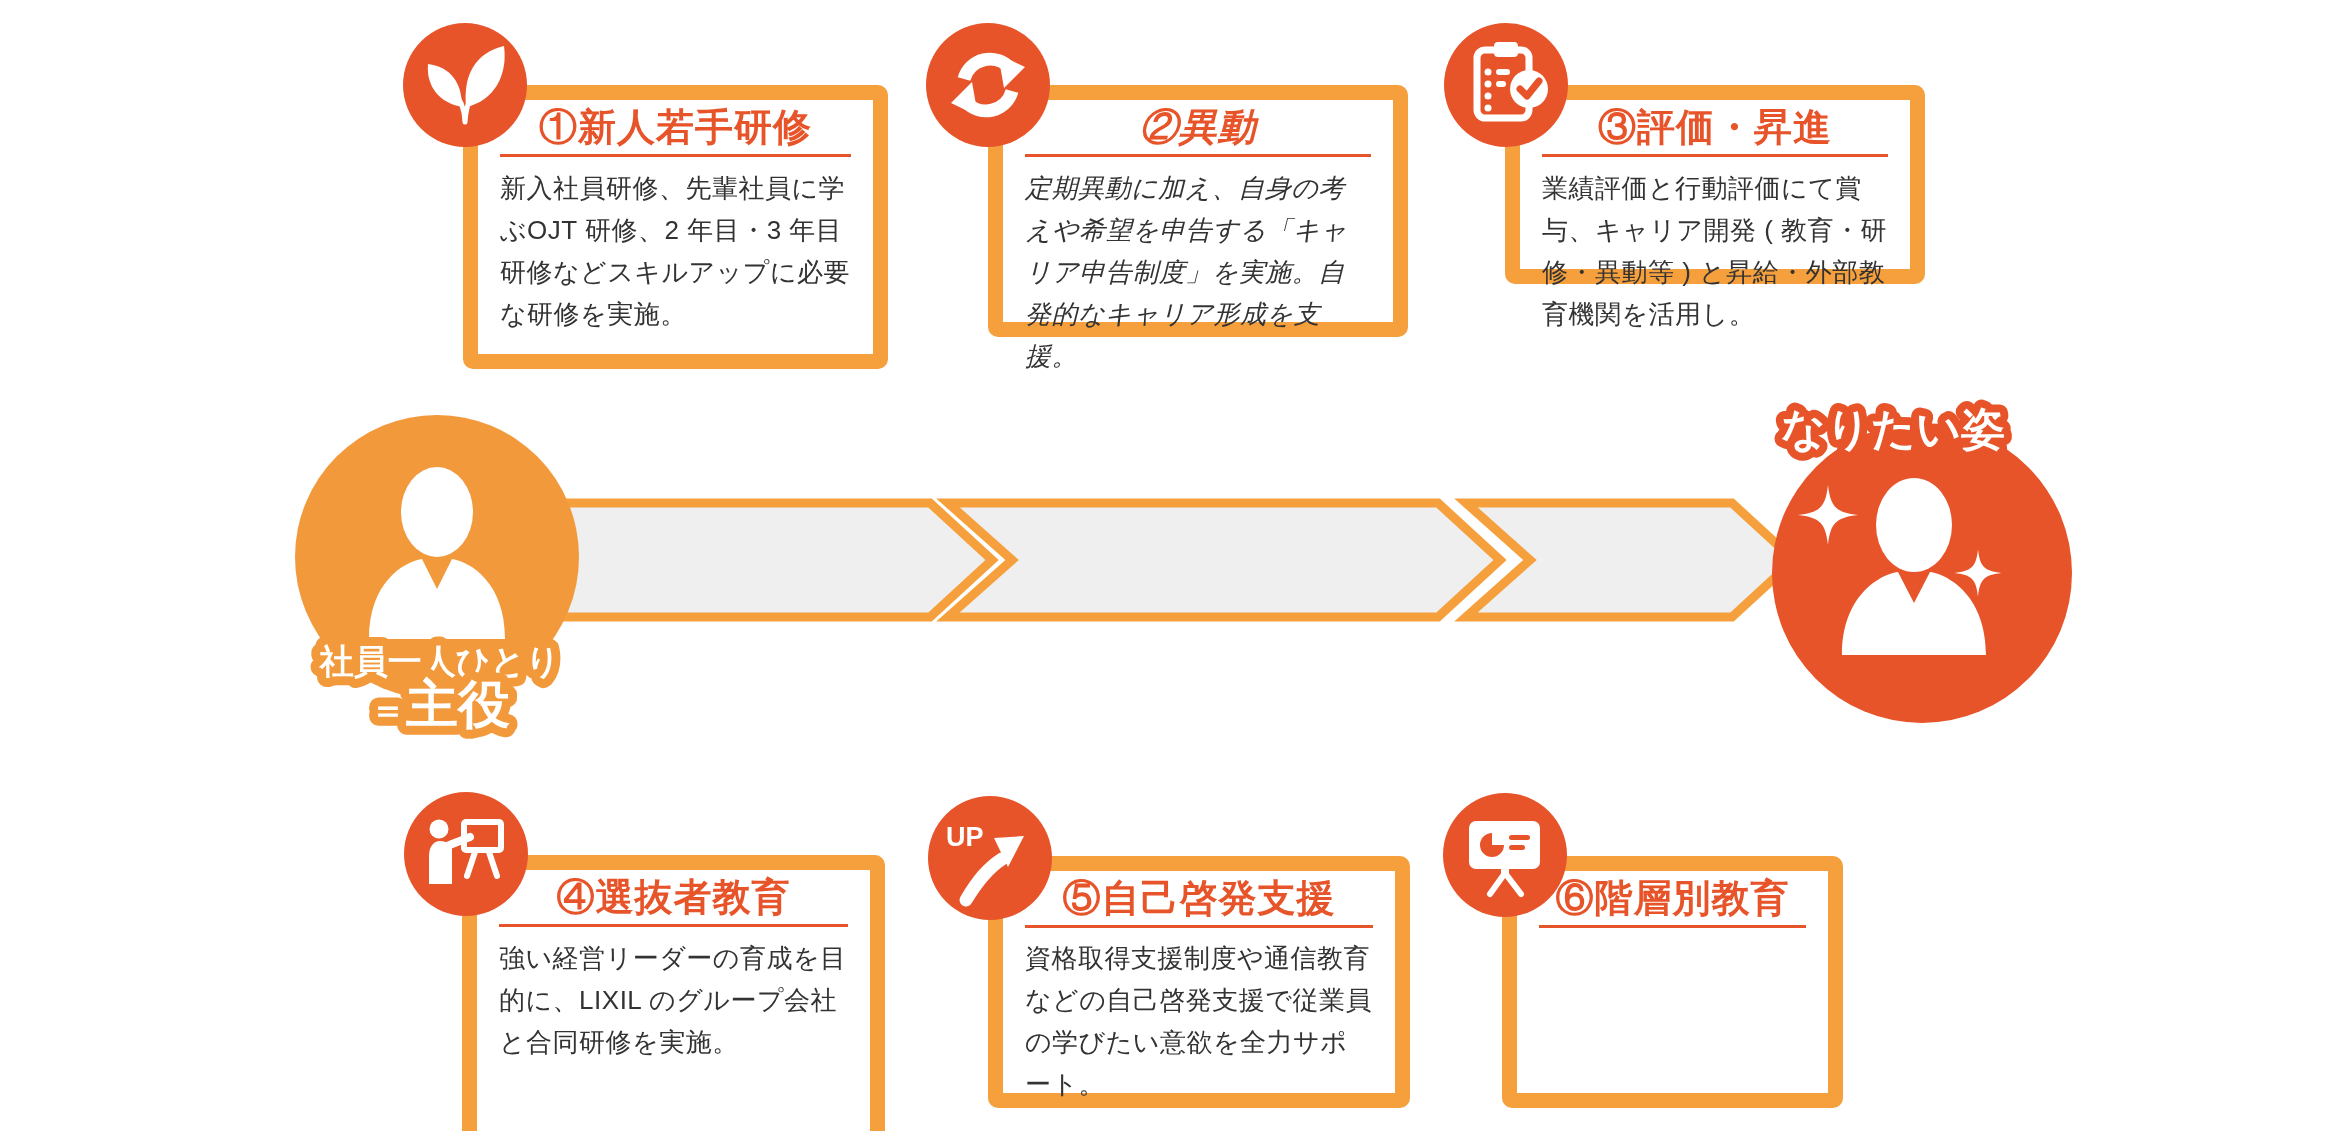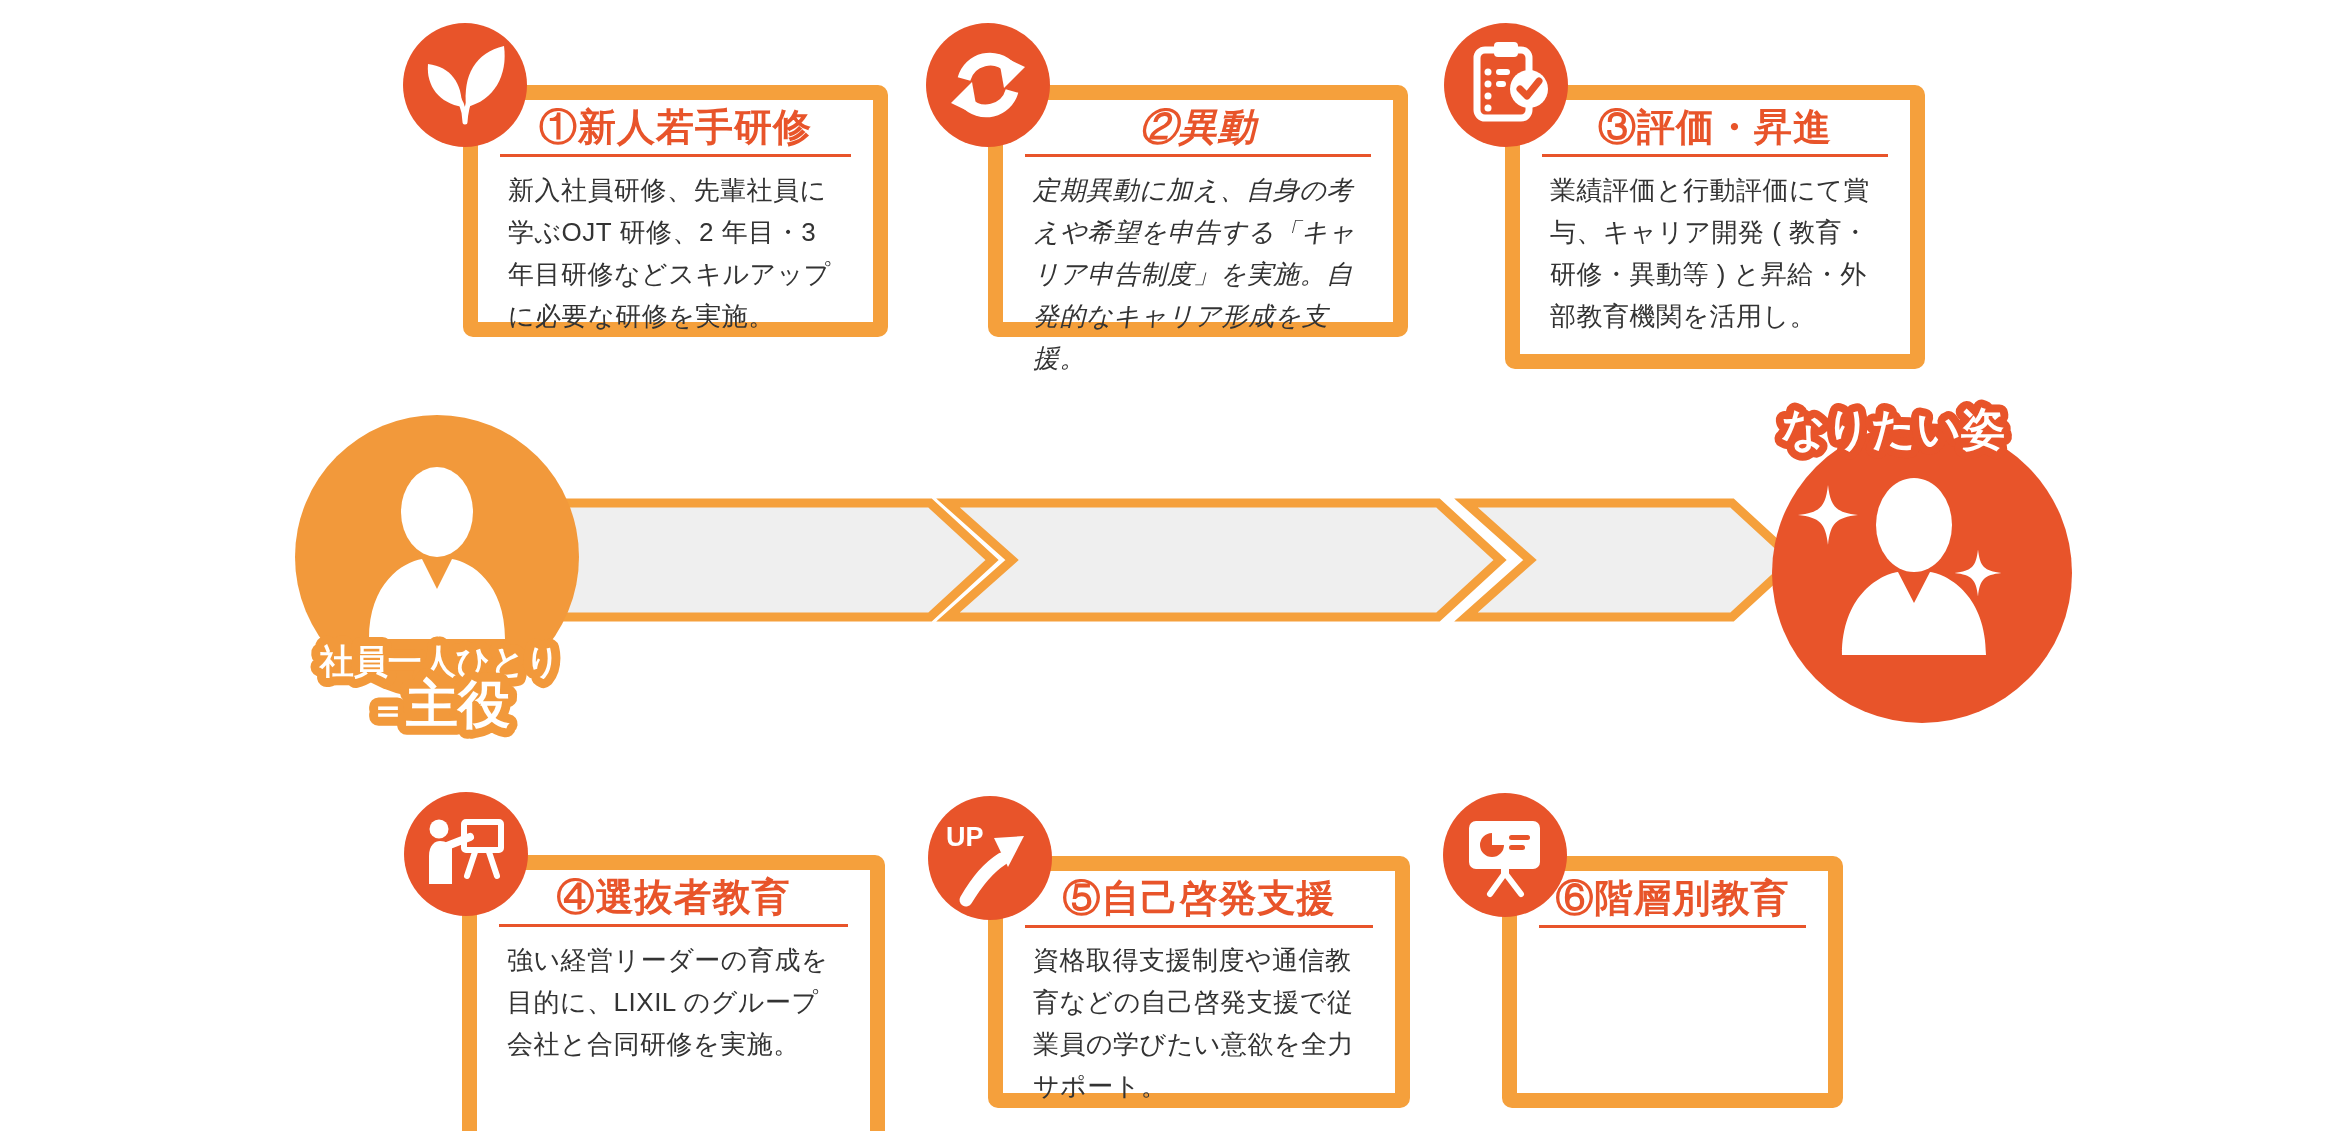--- a/index.html
+++ b/index.html
@@ -11,26 +11,26 @@
   .card{
     position:absolute;background:#fff;border:15px solid #F5A03C;border-radius:10px;
     box-sizing:border-box;padding:4px 18px 0;z-index:2;
   }
   .card h3{
     margin:2px 0 4px;text-align:center;color:#E8542A;font-size:38px;
     font-weight:bold;letter-spacing:1px;line-height:1.15;
   }
   .card .rule{height:3px;background:#E8542A;border:none;margin:0 4px 10px;}
   .card p{
-    margin:12px;color:#333333;font-size:26px;line-height:42px;
+    margin:4px;color:#333333;font-size:26px;line-height:42px;
     letter-spacing:0.5px;font-weight:500;text-align:left;
   }
-  #card-1{left:463px;top:85px;width:425px;height:252px;}
+  #card-1{left:463px;top:85px;width:425px;height:284px;}
   #card-2{left:988px;top:85px;width:420px;height:252px;font-style:italic;}
-  #card-3{left:1505px;top:85px;width:420px;height:284px;}
+  #card-3{left:1505px;top:85px;width:420px;height:199px;}
   #card-4{left:462px;top:855px;width:423px;height:325px;}
   #card-5{left:988px;top:856px;width:422px;height:252px;font-family:Liberation Serif, serif;}
   #card-6{left:1502px;top:856px;width:341px;height:252px;}
   
   .icon-circle{
     position:absolute;width:124px;height:124px;border-radius:50%;
     background:#E8542A;z-index:3;display:flex;align-items:center;justify-content:center;
   }
   #circle-1{left:403px;top:23px;}
   #circle-2{left:926px;top:23px;}

